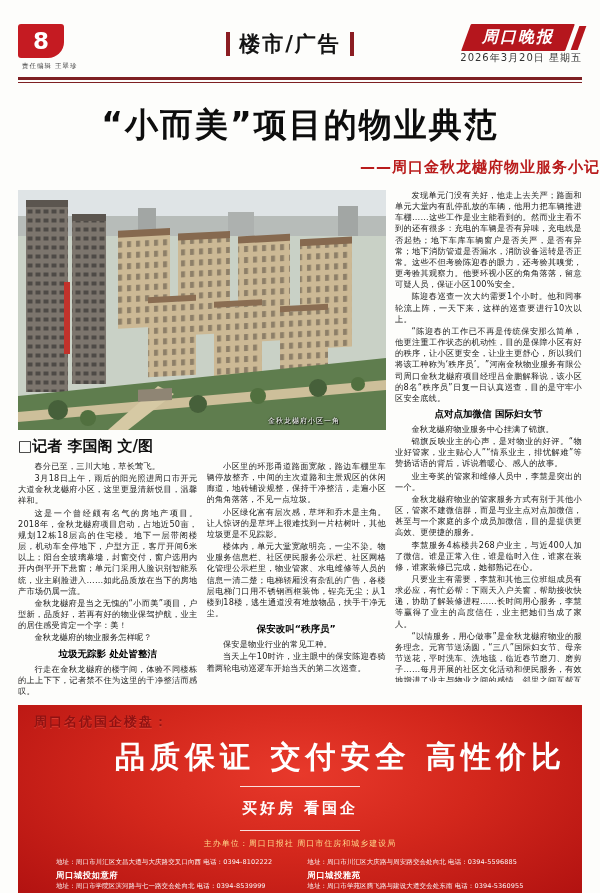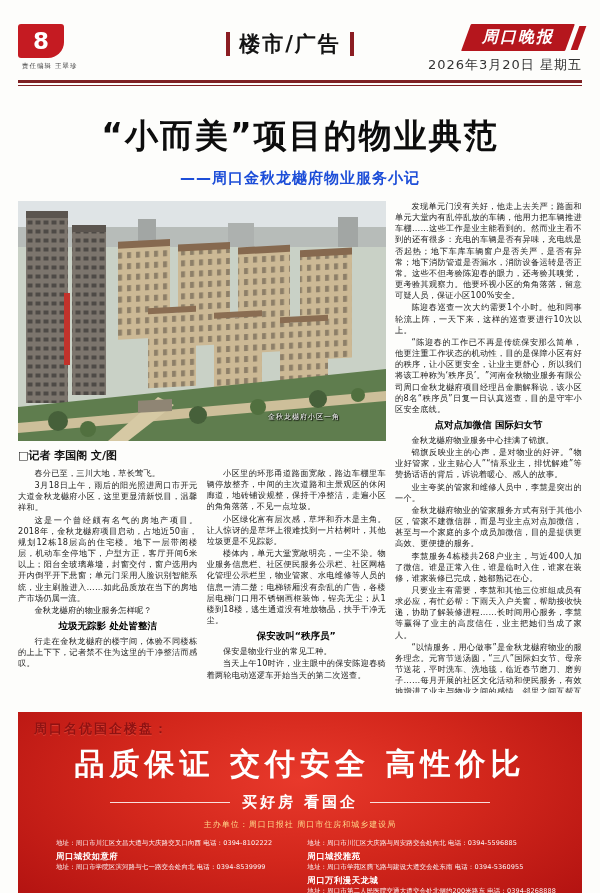--- a/index.html
+++ b/index.html
@@ -13,45 +13,45 @@
   .editor{font-size:6.5px;color:#444;margin:4px 0 0 4px;letter-spacing:1px;white-space:nowrap;}
   .hdr-center{flex:1;display:flex;align-items:center;justify-content:center;gap:9px;margin-top:6px;}
   .secbar{width:4px;height:24px;background:#8b1d22;}
   .section-title{font-size:21px;font-weight:bold;letter-spacing:2px;color:#141414;}
   .hdr-right{width:170px;text-align:right;}
   .mast-row{display:flex;justify-content:flex-end;align-items:center;gap:5px;}
   .mast{background:#b5161d;transform:skewX(-20deg);padding:3px 16px;border-radius:1px;}
   .mast-inner{transform:skewX(20deg);color:#fff;font-family:"DejaVu Serif",serif;
               font-style:italic;font-weight:bold;font-size:16px;letter-spacing:2px;white-space:nowrap;}
   .mast-slash{width:7px;height:24px;background:#b5161d;transform:skewX(-20deg);}
-  .date{font-size:13px;color:#333;margin-top:5px;letter-spacing:1px;}
+  .date{font-size:10px;color:#333;letter-spacing:1px;}
   .rules{margin:6px 18px 0;border-top:3px solid #7e2023;}
   .rules-thin{margin:2px 18px 0;border-top:1px solid #7e2023;}
   
-  .headline{margin-top:28px;text-align:center;font-size:33px;font-weight:bold;letter-spacing:2px;color:#0d0d0d;}
-  .subtitle{margin-top:10px;text-align:center;font-size:15px;font-weight:bold;color:#1d4ed8;letter-spacing:1px;}
+  .headline{margin-top:20px;text-align:center;font-size:33px;font-weight:bold;letter-spacing:2px;color:#0d0d0d;}
+  .subtitle{margin-top:10px;text-align:right;font-size:15px;font-weight:bold;color:#b91c1c;letter-spacing:1px;}
   
   .content{display:flex;gap:9px;padding:0 18px;margin-top:13px;}
   .main-left{width:368px;flex:none;}
   .photo{width:368px;height:240px;position:relative;overflow:hidden;background:#cfd6cf;}
   .photo svg{display:block;}
-  .caption{position:absolute;bottom:19px;right:46px;color:#fff;font-size:7px;letter-spacing:1px;
+  .caption{position:absolute;bottom:4px;right:46px;color:#fff;font-size:7px;letter-spacing:1px;
            text-shadow:0 0 2px #000,1px 1px 1px #000;}
-  .byline{font-size:11px;font-weight:bold;margin:7px 0 5px;color:#111;}
+  .byline{font-size:15px;font-weight:bold;margin:7px 0 5px;color:#111;}
   .twocols{display:flex;gap:9px;}
   .col{width:180px;height:234px;overflow:hidden;text-align:justify;}
   .col-right{flex:1;height:492px;overflow:hidden;text-align:justify;}
   .para{font-size:8.2px;line-height:1.36;margin:0 0 1px;text-indent:2em;color:#1c1c1c;letter-spacing:0.2px;}
   .subhead{font-size:9.5px;font-weight:bold;text-align:center;margin:4px 0 3px;text-indent:0;color:#000;}
   
   .ad{margin:10px 18px 0;height:196px;position:relative;color:#fff;padding:8px 16px;box-sizing:border-box;
       background:radial-gradient(ellipse at 50% 35%, #e8392b 0%, #d3271c 45%, #b01110 100%);}
   .ad-kicker{font-size:13px;font-weight:bold;color:#8f1212;letter-spacing:2px;text-shadow:0 1px 0 rgba(255,120,100,.35);}
-  .ad-slogan{text-align:center;font-size:30px;font-weight:bold;letter-spacing:5px;margin-top:6px;white-space:nowrap;}
-  .ad-subrow{display:flex;align-items:center;justify-content:center;gap:12px;margin-top:8px;}
+  .ad-slogan{text-align:right;font-size:30px;font-weight:bold;letter-spacing:5px;margin-top:6px;white-space:nowrap;}
+  .ad-subrow{display:flex;align-items:center;justify-content:center;gap:12px;margin-top:8px;flex-direction:column;}
   .ad-line{height:1px;width:120px;background:rgba(255,255,255,.85);}
   .ad-sub{font-size:15px;font-weight:bold;letter-spacing:3px;white-space:nowrap;}
   .ad-org{text-align:center;font-size:8px;color:#ffd98c;margin-top:7px;letter-spacing:1px;}
   .ad-grid{display:grid;grid-template-columns:1fr 1fr;column-gap:26px;margin:8px 10px 0 22px;}
   .listing{margin-bottom:3px;}
   .l-name{font-size:8.4px;font-weight:bold;letter-spacing:0.5px;}
   .l-info{font-size:6.5px;margin-top:1px;letter-spacing:0.1px;opacity:.96;white-space:nowrap;overflow:hidden;}
 </style>
 </head>
 <body>
@@ -138,20 +138,21 @@
           <rect x="120" y="206" width="34" height="12" fill="#8f8574" transform="skewY(-3)"></rect>
         </svg>
         <div class="caption">金秋龙樾府小区一角</div>
       </div>
       <div class="byline">□记者 李国阁 文/图</div>
       <div class="twocols">
         <div class="col">
             <p class="para">春分已至，三川大地，草长莺飞。</p>
             <p class="para">3月18日上午，雨后的阳光照进周口市开元大道金秋龙樾府小区，这里更显清新悦目，温馨祥和。</p>
             <p class="para">这是一个曾经颇有名气的房地产项目。2018年，金秋龙樾府项目启动，占地近50亩，规划12栋18层高的住宅楼。地下一层带阁楼层，机动车全停地下，户型方正，客厅开间6米以上；阳台全玻璃幕墙，封窗交付，窗户选用内开内倒平开下悬窗；单元门采用人脸识别智能系统，业主刷脸进入……如此品质放在当下的房地产市场仍属一流。</p>
+            <p class="para">金秋龙樾府是当之无愧的“小而美”项目，户型新，品质好，若再有好的物业保驾护航，业主的居住感受肯定一个字：美！</p>
             <p class="para">金秋龙樾府的物业服务怎样呢？</p>
             <p class="subhead">垃圾无踪影 处处皆整洁</p>
             <p class="para">行走在金秋龙樾府的楼宇间，体验不同楼栋的上上下下，记者禁不住为这里的干净整洁而感叹。</p>
           </div>
         <div class="col">
             <p class="para">小区里的环形甬道路面宽敞，路边车棚里车辆停放整齐，中间的主次道路和主景观区的休闲廊道，地砖铺设规整，保持干净整洁，走遍小区的角角落落，不见一点垃圾。</p>
             <p class="para">小区绿化富有层次感，草坪和乔木是主角。让人惊讶的是草坪上很难找到一片枯树叶，其他垃圾更是不见踪影。</p>
             <p class="para">楼体内，单元大堂宽敞明亮，一尘不染。物业服务信息栏、社区便民服务公示栏、社区网格化管理公示栏里，物业管家、水电维修等人员的信息一清二楚；电梯轿厢没有杂乱的广告，各楼层电梯门口用不锈钢画框装饰，锃亮无尘；从1楼到18楼，逃生通道没有堆放物品，扶手干净无尘。</p>
             <p class="subhead">保安改叫“秩序员”</p>
             <p class="para">保安是物业行业的常见工种。</p>

